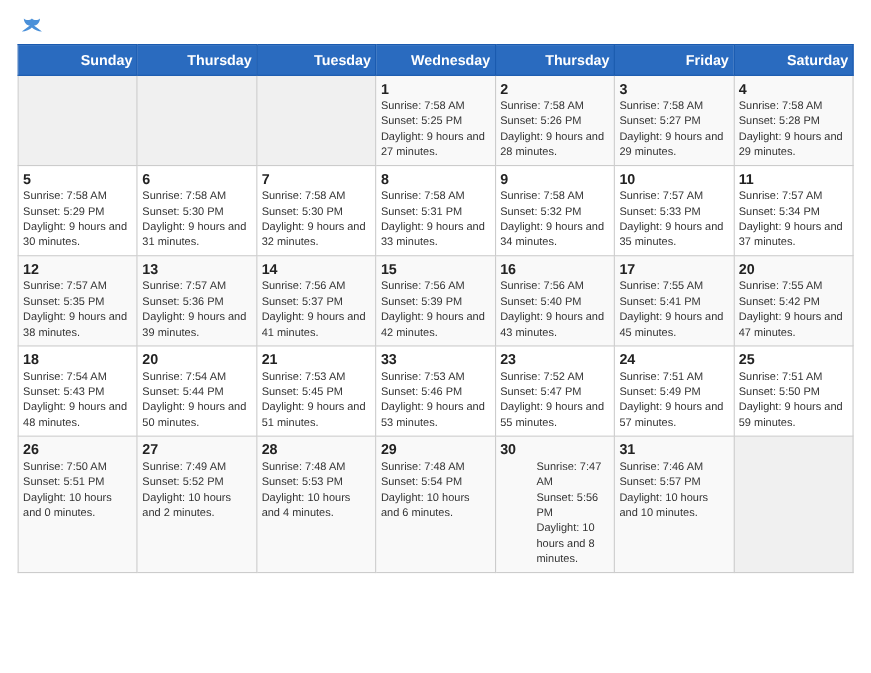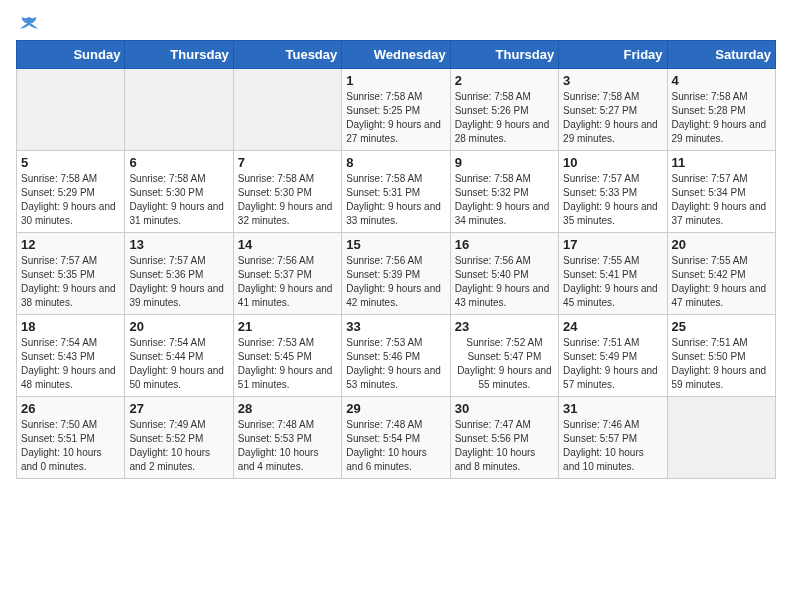--- a/index.html
+++ b/index.html
@@ -253,21 +253,21 @@
 Daylight: 9 hours and 51 minutes.</div>
         </td>
         <td>
           <span class="day-num">33</span>
           <div class="day-info" style="white-space: pre-line;">Sunrise: 7:53 AM
 Sunset: 5:46 PM
 Daylight: 9 hours and 53 minutes.</div>
         </td>
         <td>
           <span class="day-num">23</span>
-          <div class="day-info" style="white-space: pre-line; text-align: center;">Sunrise: 7:52 AM
+          <div class="day-info" style="white-space: pre-line;">Sunrise: 7:52 AM
 Sunset: 5:47 PM
 Daylight: 9 hours and 55 minutes.</div>
         </td>
         <td>
           <span class="day-num">24</span>
           <div class="day-info" style="white-space: pre-line;">Sunrise: 7:51 AM
 Sunset: 5:49 PM
 Daylight: 9 hours and 57 minutes.</div>
         </td>
         <td>
@@ -297,21 +297,21 @@
 Daylight: 10 hours and 4 minutes.</div>
         </td>
         <td>
           <span class="day-num">29</span>
           <div class="day-info" style="white-space: pre-line;">Sunrise: 7:48 AM
 Sunset: 5:54 PM
 Daylight: 10 hours and 6 minutes.</div>
         </td>
         <td>
           <span class="day-num">30</span>
-          <div class="day-info" style="white-space: pre-line;">Sunrise: 7:47 AM
+          <div class="day-info" style="white-space: pre-line; margin-left: 33px;">Sunrise: 7:47 AM
 Sunset: 5:56 PM
 Daylight: 10 hours and 8 minutes.</div>
         </td>
         <td>
           <span class="day-num">31</span>
           <div class="day-info" style="white-space: pre-line;">Sunrise: 7:46 AM
 Sunset: 5:57 PM
 Daylight: 10 hours and 10 minutes.</div>
         </td>
         <td class="empty-cell"></td>

